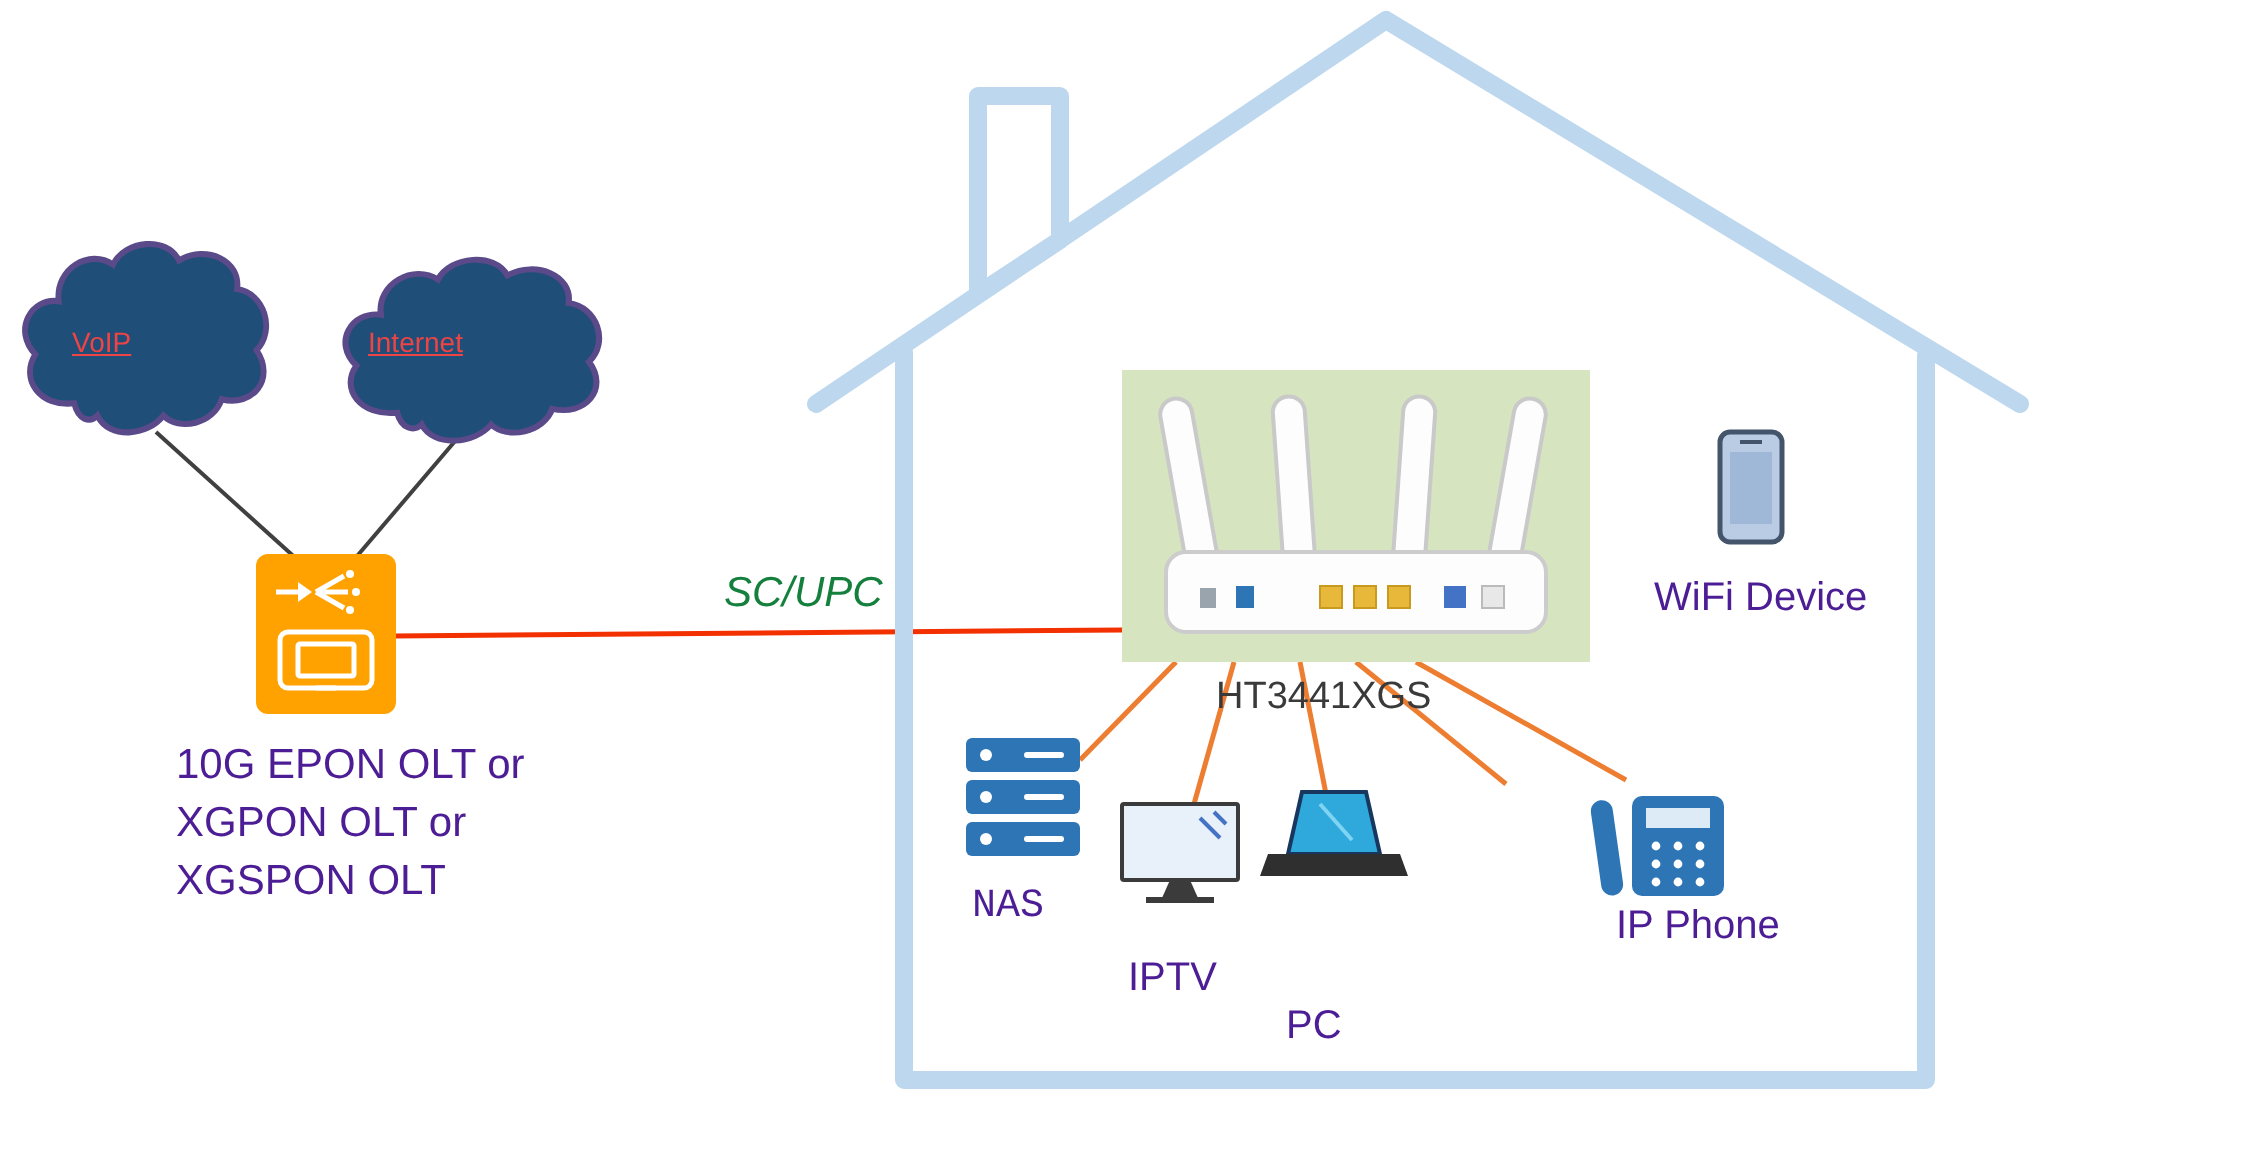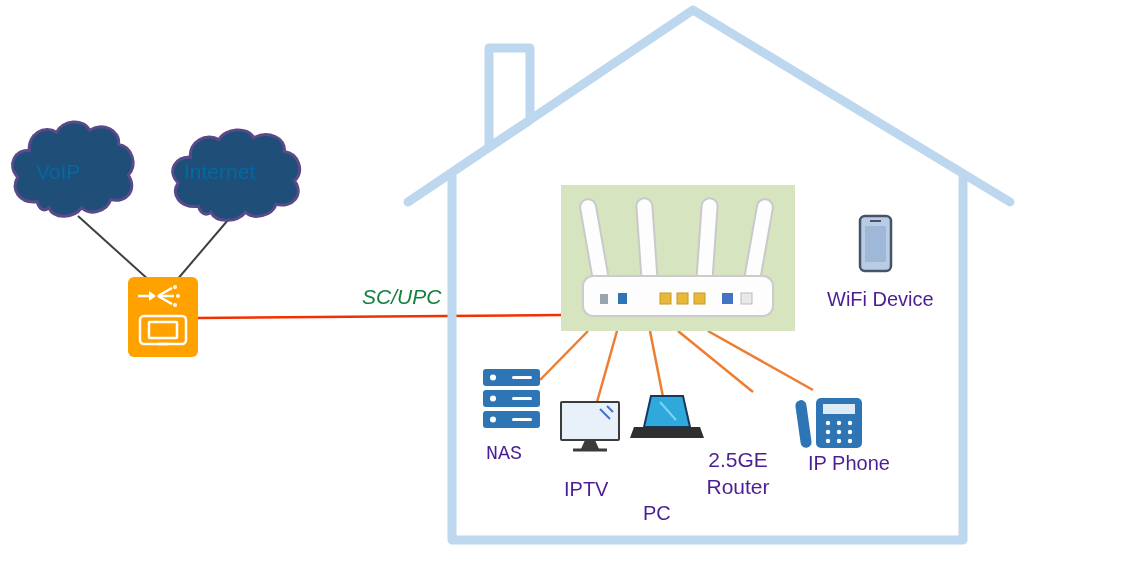--- a/index.html
+++ b/index.html
@@ -1,20 +1,20 @@
 <!DOCTYPE html>
 <html><head>
 <meta charset="utf-8">
 <style>
   html,body{margin:0;padding:0;background:#fff;}
   #canvas{position:relative;width:1125px;height:576px;background:#ffffff;overflow:hidden;
           font-family:"Liberation Sans",sans-serif;}
   #diagram-svg{position:absolute;left:0;top:0;}
   .label{position:absolute;color:#4c1d95;font-size:20px;line-height:27px;white-space:pre-line;}
-  .cloud-label{color:#0369a1;font-size:21px;}
+  .cloud-label{color:#ef4444;font-size:14px;text-decoration:underline;}
   .fiber-label{color:#15803d;font-style:italic;font-size:21px;}
   .model-label{color:#3a3a3a;font-size:19px;}
   .center{text-align:center;}
 </style>
 </head>
 <body>
 
 <div id="canvas">
 
   <svg id="diagram-svg" width="1125" height="576" viewBox="0 0 1125 576">
@@ -141,26 +141,28 @@
         <circle cx="828" cy="441" r="2.2"></circle>
           <circle cx="839" cy="441" r="2.2"></circle>
           <circle cx="850" cy="441" r="2.2"></circle>
       </g>
     </g>
   </svg>
 
   <div class="label cloud-label" style="left:36px;top:158px;">VoIP</div>
   <div class="label cloud-label" style="left:184px;top:158px;">Internet</div>
 
+  <div class="label" style="left:88px;top:368px;font-size:21px;line-height:29px;">10G EPON OLT or
+XGPON OLT or
+XGSPON OLT</div>
 
   <div class="label fiber-label" style="left:362px;top:283px;">SC/UPC</div>
 
+  <div class="label model-label" style="left:608px;top:335px;">HT3441XGS</div>
 
   <div class="label" style="left:827px;top:286px;">WiFi Device</div>
 
   <div class="label" style="left:486px;top:440px;font-family:Liberation Mono, monospace;">NAS</div>
   <div class="label" style="left:564px;top:476px;">IPTV</div>
   <div class="label" style="left:643px;top:461px;margin-top:39px;">PC</div>
-  <div class="label center" style="left:696px;top:446px;width:84px;font-size:21px;">2.5GE
-Router</div>
   <div class="label" style="left:808px;top:450px;text-align:center;">IP Phone</div>
 
 </div>
 
 </body></html>

